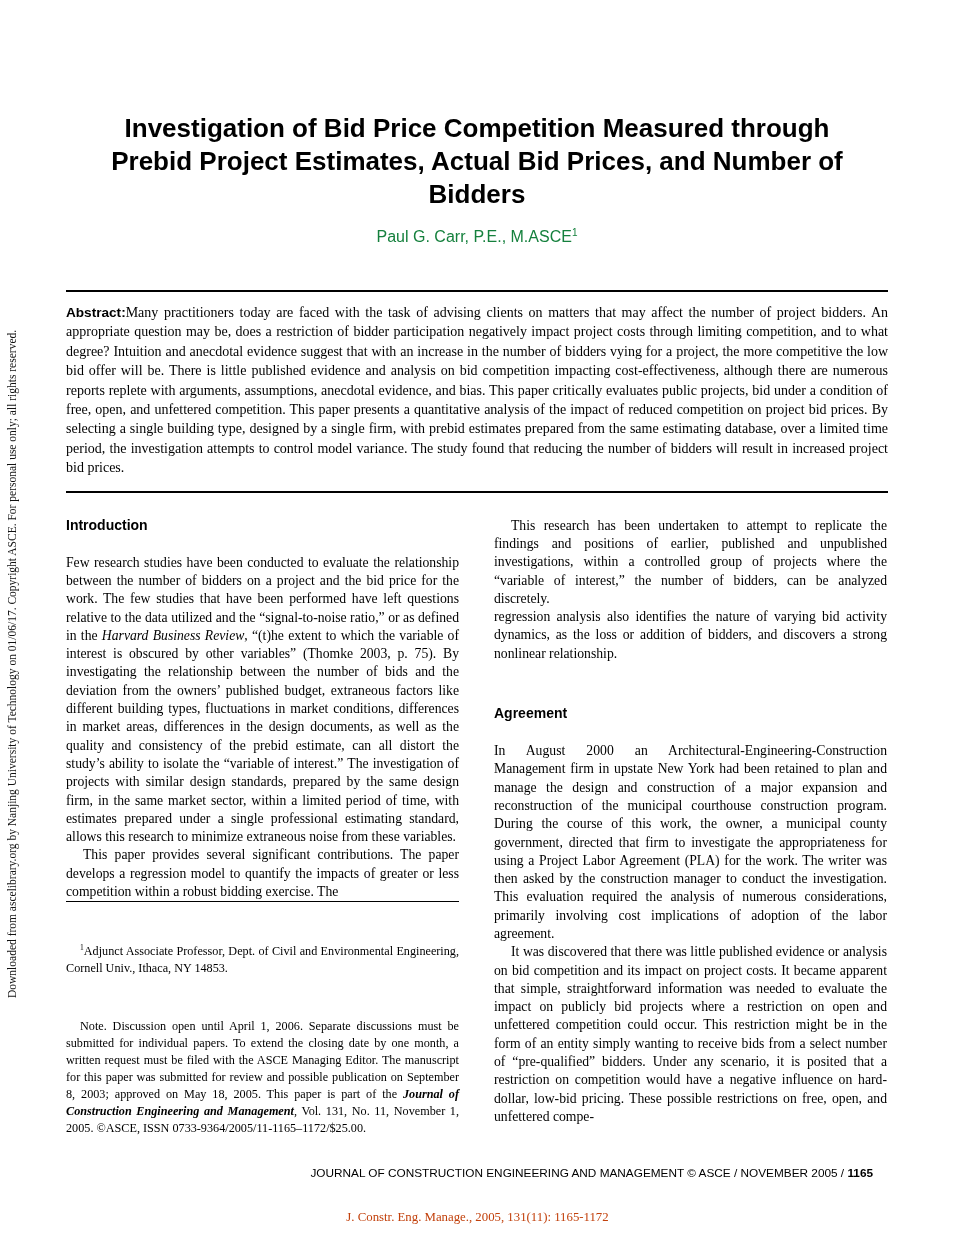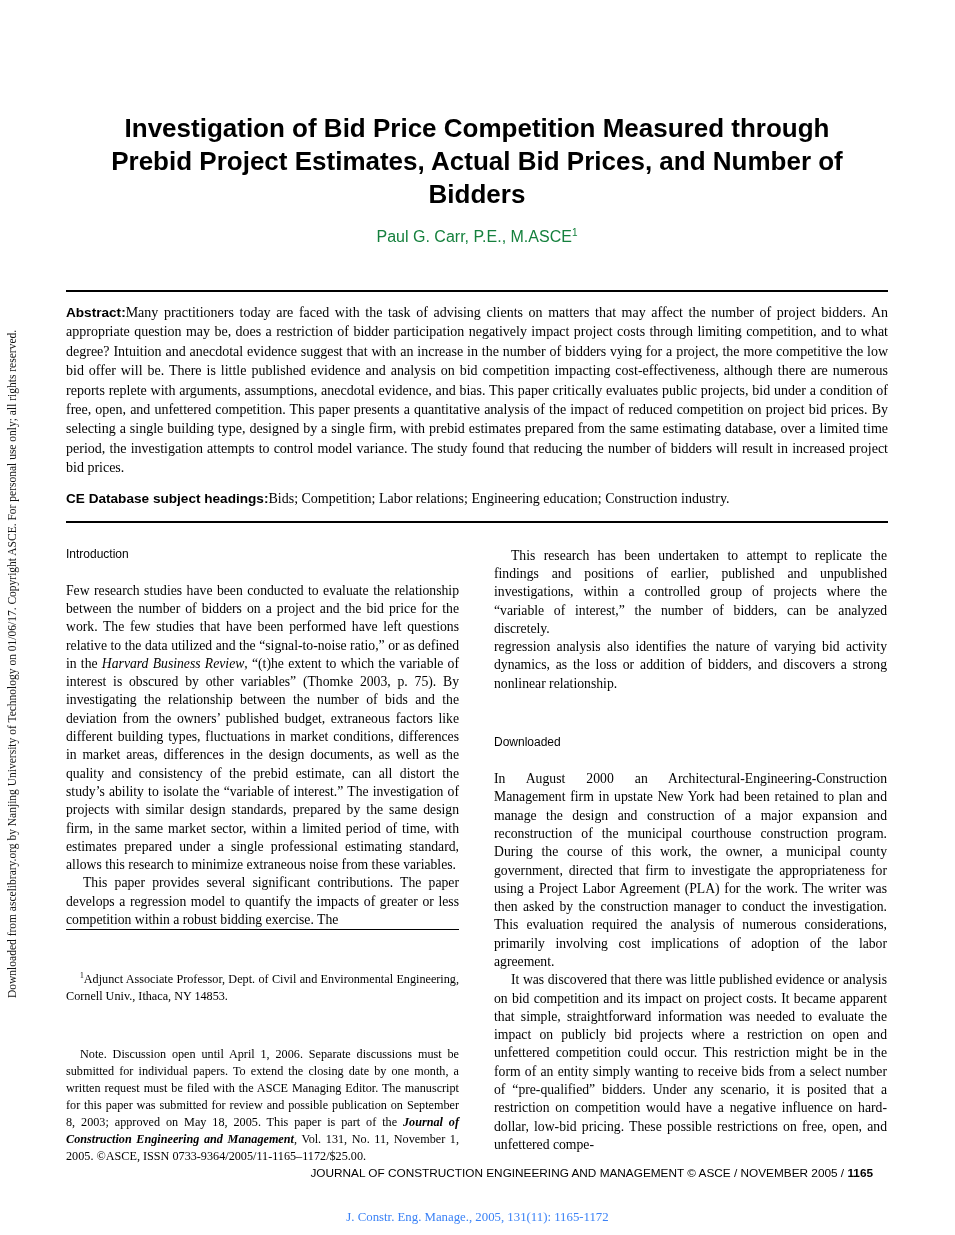--- a/index.html
+++ b/index.html
@@ -71,22 +71,22 @@
   .columns {
     display: flex;
     gap: 35px;
     margin-top: 24px;
     height: 596px;
   }
   .col { width: 393px; }
   .col-left { display: flex; flex-direction: column; }
   .section-heading {
     font-family: "Liberation Sans", "DejaVu Sans", sans-serif;
-    font-weight: normal;
-    font-size: 12px;
+    font-weight: bold;
+    font-size: 14px;
     margin-bottom: 21px;
   }
   .bg-heading { margin-top: 42px; }
   .body-p {
     text-align: justify;
     font-size: 13.7px;
     line-height: 18.3px;
   }
   .body-p.indent { text-indent: 17px; }
   .i { font-style: italic; margin-top: 12px; }
@@ -110,42 +110,41 @@
     white-space: nowrap;
   }
   .footer-line .b { font-weight: bold; }
   .citation-line {
     position: absolute;
     top: 1210px;
     left: 0;
     width: 100%;
     text-align: center;
     font-size: 12.8px;
-    color: #3b82f6;
+    color: #c2410c;
   }
 </style>
 </head>
 <body>
 
 <div class="page">
 
   <div class="sidebar-note">Downloaded from ascelibrary.org by Nanjing University of Technology on 01/06/17. Copyright ASCE. For personal use only; all rights reserved.</div>
 
   <div class="content">
 
     <h1 class="title">Investigation of Bid Price Competition Measured through Prebid Project Estimates, Actual Bid Prices, and Number of Bidders</h1>
 
     <div class="author-line"><span>Paul G. Carr, P.E., M.ASCE</span><span class="sup">1</span></div>
 
     <div class="rule-top"></div>
 
     <p class="abstract"><span class="label">Abstract:</span><span>Many practitioners today are faced with the task of advising clients on matters that may affect the number of project bidders. An appropriate question may be, does a restriction of bidder participation negatively impact project costs through limiting competition, and to what degree? Intuition and anecdotal evidence suggest that with an increase in the number of bidders vying for a project, the more competitive the low bid offer will be. There is little published evidence and analysis on bid competition impacting cost-effectiveness, although there are numerous reports replete with arguments, assumptions, anecdotal evidence, and bias. This paper critically evaluates public projects, bid under a condition of free, open, and unfettered competition. This paper presents a quantitative analysis of the impact of reduced competition on project bid prices. By selecting a single building type, designed by a single firm, with prebid estimates prepared from the same estimating database, over a limited time period, the investigation attempts to control model variance. The study found that reducing the number of bidders will result in increased project bid prices.</span></p>
 
 
-    <p class="meta-line"><span class="label">CE Database subject headings:</span><span>Bids; Competition; Labor relations; Engineering education; Construction industry.</span></p>
 
     <div class="rule-bottom"></div>
 
     <div class="columns">
 
       <div class="col col-left">
         <h2 class="section-heading">Introduction</h2>
         <div>
             <p class="body-p"><span>Few research studies have been conducted to evaluate the relationship between the number of bidders on a project and the bid price for the work. The few studies that have been performed have left questions relative to the data utilized and the “signal-to-noise ratio,” or as defined in the </span><span class="i">Harvard Business Review</span><span>, “(t)he extent to which the variable of interest is obscured by other variables” (Thomke 2003, p. 75). By investigating the relationship between the number of bids and the deviation from the owners’ published budget, extraneous factors like different building types, fluctuations in market conditions, differences in market areas, differences in the design documents, as well as the quality and consistency of the prebid estimate, can all distort the study’s ability to isolate the “variable of interest.” The investigation of projects with similar design standards, prepared by the same design firm, in the same market sector, within a limited period of time, with estimates prepared under a single professional estimating standard, allows this research to minimize extraneous noise from these variables.</span></p>
             <p class="body-p indent"><span>This paper provides several significant contributions. The paper develops a regression model to quantify the impacts of greater or less competition within a robust bidding exercise. The</span></p>
@@ -158,21 +157,21 @@
               <p class="fn-p indent"><span>Note. Discussion open until April 1, 2006. Separate discussions must be submitted for individual papers. To extend the closing date by one month, a written request must be filed with the ASCE Managing Editor. The manuscript for this paper was submitted for review and possible publication on September 8, 2003; approved on May 18, 2005. This paper is part of the </span><span class="bi">Journal of Construction Engineering and Management</span><span>, Vol. 131, No. 11, November 1, 2005. ©ASCE, ISSN 0733-9364/2005/11-1165–1172/$25.00.</span></p>
             </div>
         </div>
       </div>
 
       <div class="col col-right">
         <div>
             <p class="body-p indent"><span>This research has been undertaken to attempt to replicate the findings and positions of earlier, published and unpublished investigations, within a controlled group of projects where the “variable of interest,” the number of bidders, can be analyzed discretely.</span></p>
             <p class="body-p"><span>regression analysis also identifies the nature of varying bid activity dynamics, as the loss or addition of bidders, and discovers a strong nonlinear relationship.</span></p>
           </div>
-        <h2 class="section-heading bg-heading">Downloaded</h2>
+        <h2 class="section-heading bg-heading">Agreement</h2>
         <div>
             <p class="body-p"><span>In August 2000 an Architectural-Engineering-Construction Management firm in upstate New York had been retained to plan and manage the design and construction of a major expansion and reconstruction of the municipal courthouse construction program. During the course of this work, the owner, a municipal county government, directed that firm to investigate the appropriateness for using a Project Labor Agreement (PLA) for the work. The writer was then asked by the construction manager to conduct the investigation. This evaluation required the analysis of numerous considerations, primarily involving cost implications of adoption of the labor agreement.</span></p>
             <p class="body-p indent"><span>It was discovered that there was little published evidence or analysis on bid competition and its impact on project costs. It became apparent that simple, straightforward information was needed to evaluate the impact on publicly bid projects where a restriction on open and unfettered competition could occur. This restriction might be in the form of an entity simply wanting to receive bids from a select number of “pre-qualified” bidders. Under any scenario, it is posited that a restriction on competition would have a negative influence on hard-dollar, low-bid pricing. These possible restrictions on free, open, and unfettered compe-</span></p>
           </div>
       </div>
 
     </div>
   </div>
 
   <div class="footer-line"><span>JOURNAL OF CONSTRUCTION ENGINEERING AND MANAGEMENT © ASCE / NOVEMBER 2005 / </span><span class="b">1165</span></div>

